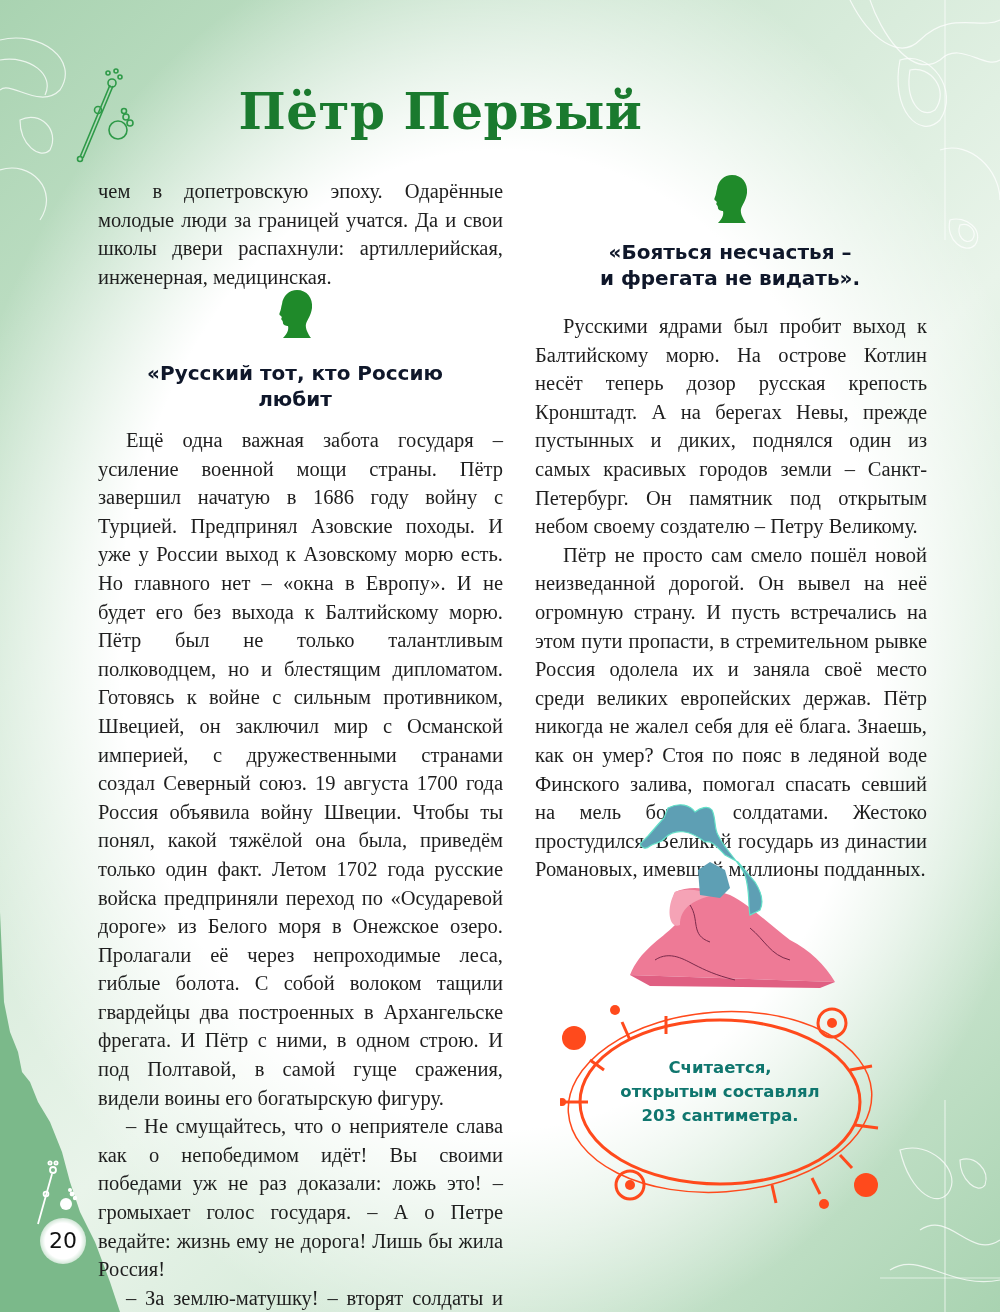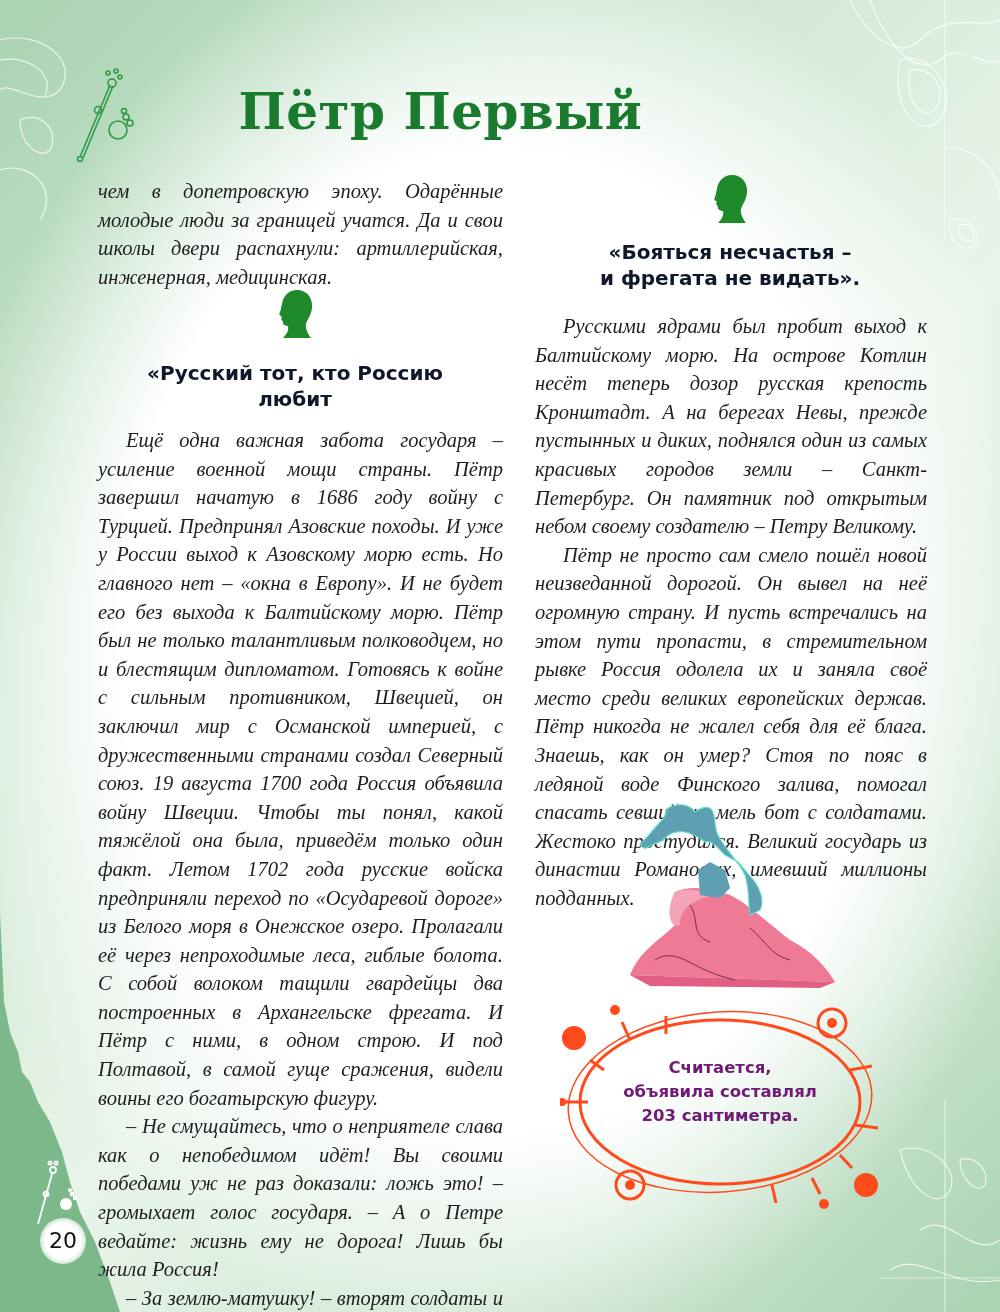--- a/index.html
+++ b/index.html
@@ -27,21 +27,20 @@
     font-weight: bold;
     font-size: 50px;
     color: #1a7a2e;
     letter-spacing: 0.5px;
   }
   .col {
     position: absolute;
     font-size: 20.5px;
     line-height: 28.6px;
     text-align: justify;
-    font-style: italic;
   }
   .col-left { left: 98px; top: 177px; width: 405px; }
   .col-right { left: 535px; top: 312px; width: 392px; }
   .col p { text-indent: 0; }
   .col p.indent { text-indent: 28px; }
   .quote-block {
     position: absolute; text-align: center;
     font-family: "DejaVu Sans", sans-serif;
     font-weight: bold;
     color: #0f172a;
@@ -54,21 +53,21 @@
   .quote-left .silhouette { margin-bottom: 22px; }
   .statue { position: absolute; left: 620px; top: 800px; width: 220px; height: 190px; }
   .fact {
     position: absolute; left: 560px; top: 990px; width: 320px; height: 220px;
   }
   .fact-text {
     position: absolute; left: 40px; top: 66px; width: 240px;
     text-align: center;
     font-family: "DejaVu Sans", sans-serif;
     font-weight: bold;
-    color: #701a75;
+    color: #0f766e;
     font-size: 16.5px;
     line-height: 24px;
   }
   .page-number {
     position: absolute; left: 40px; top: 1218px; width: 46px; height: 46px;
     border-radius: 50%;
     background: radial-gradient(circle, #ffffff 55%, rgba(255,255,255,0.0) 100%);
     font-family: "DejaVu Sans", sans-serif;
     font-size: 22px; line-height: 46px; text-align: center; color: #111;
   }
@@ -191,21 +190,21 @@
       <circle cx="55" cy="20" r="5"></circle>
       <circle cx="272" cy="33" r="5"></circle>
       <circle cx="70" cy="195" r="5"></circle>
       <circle cx="306" cy="195" r="12"></circle>
       <circle cx="264" cy="214" r="5"></circle>
       <circle cx="2" cy="112" r="4"></circle>
     </g>
   </svg>
   <div class="fact-text">
     <div>Считается,</div>
-    <div>объявила составлял</div>
+    <div>открытым составлял</div>
     <div>203 сантиметра.</div>
   </div>
 </div>
 
 <svg class="deco" style="left:30px;top:1160px;" width="50" height="70" viewBox="0 0 50 70">
   <g fill="none" stroke="#ffffff" stroke-width="1.8">
     <line x1="22" y1="14" x2="8" y2="64"></line>
     <circle cx="23" cy="10" r="3"></circle>
     <circle cx="20" cy="3" r="1.6"></circle>
       <circle cx="26" cy="3" r="1.6"></circle>

